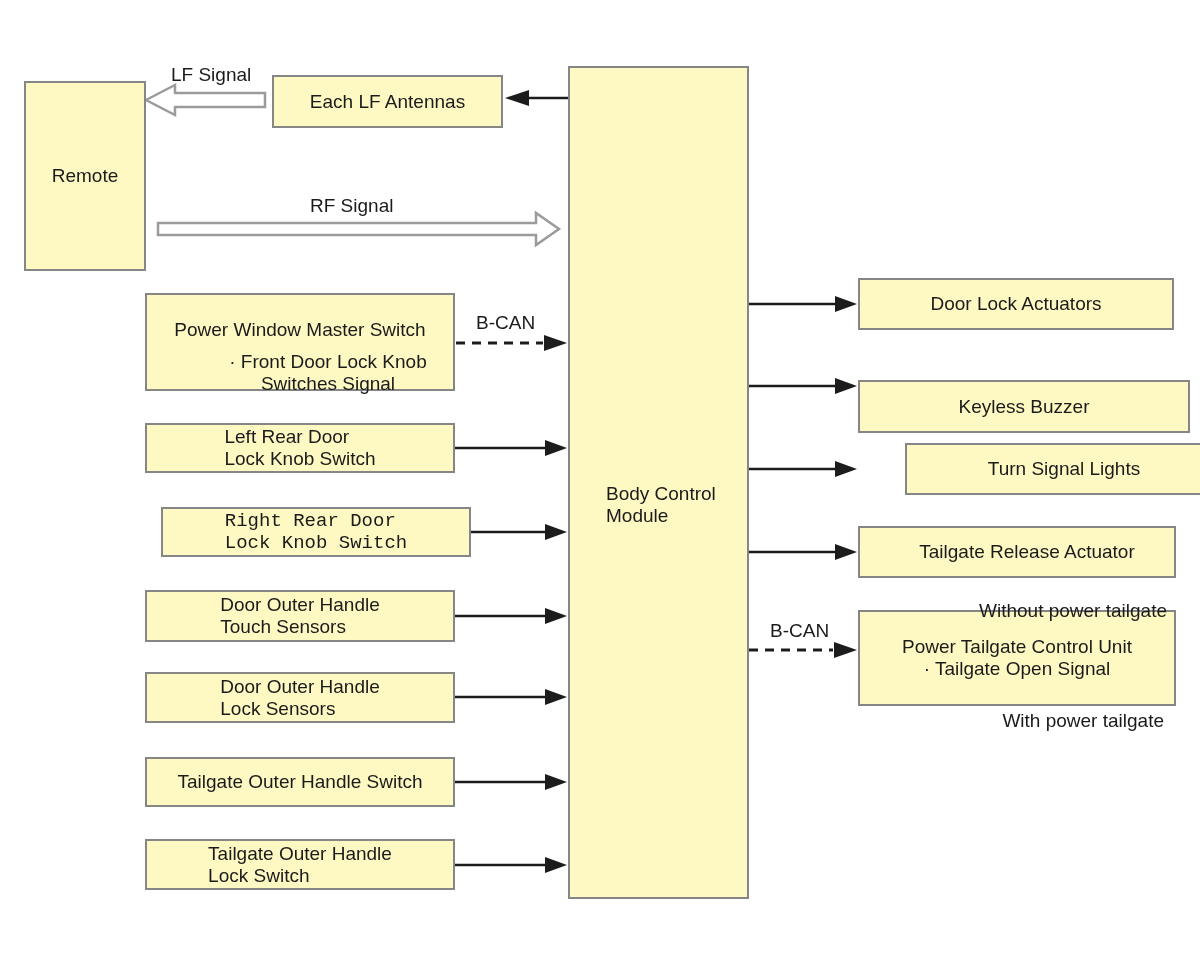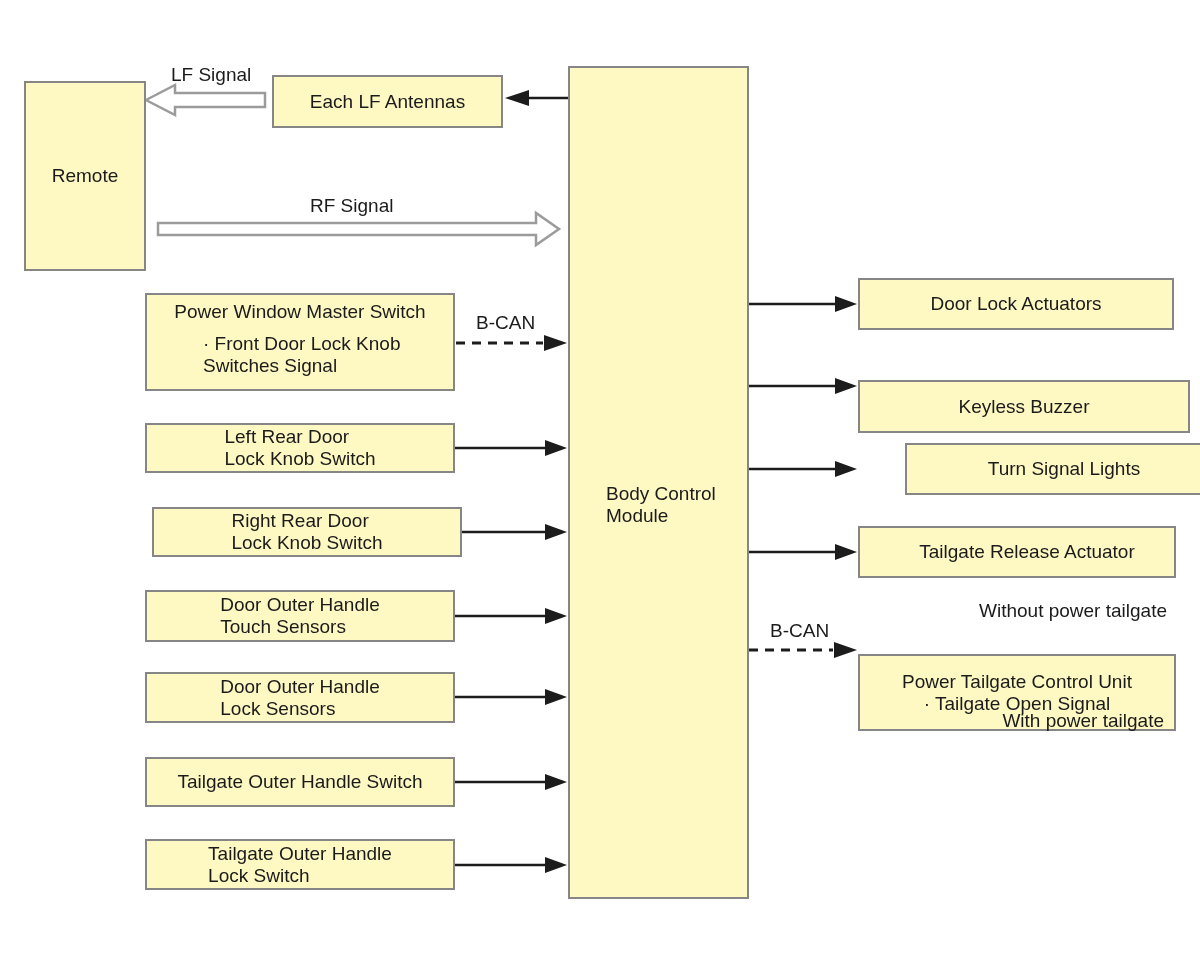--- a/index.html
+++ b/index.html
@@ -35,24 +35,24 @@
     line-height:22px;
     white-space:nowrap;
     text-align:right;
     margin-top:20px;
   }
   
   .pwms{
     flex-direction:column;
     align-items:stretch;
     justify-content:flex-start;
-    padding-top:6px;
+    padding-top:24px;
   }
   .pwms .pwms-title{text-align:center;}
-  .pwms .pwms-sub{margin-top:10px;padding-left:50px;text-align:left;margin-left:6px;}
+  .pwms .pwms-sub{margin-top:10px;padding-left:50px;text-align:center;margin-left:6px;}
   
   .bcm-text{
     position:absolute;
     left:36px;top:415px;
     text-align:left;
     line-height:22px;
   }
 </style>
 </head>
 <body>
@@ -150,21 +150,21 @@
     </div>
   </div>
 
   <div class="box" style="left:145px;top:423px;width:310px;height:50px;">
     <div class="lines">
       <div>Left Rear Door</div>
       <div>Lock Knob Switch</div>
     </div>
   </div>
 
-  <div class="box" style="left:152px;top:507px;width:310px;height:50px;">
+  <div class="box" style="left:161px;top:507px;width:310px;height:50px;font-family:Liberation Mono, monospace;">
     <div class="lines">
       <div>Right Rear Door</div>
       <div>Lock Knob Switch</div>
     </div>
   </div>
 
   <div class="box" style="left:145px;top:590px;width:310px;height:52px;">
     <div class="lines">
       <div>Door Outer Handle</div>
       <div>Touch Sensors</div>
@@ -198,21 +198,21 @@
   </div>
 
   <div class="box" style="left:858px;top:443px;width:318px;height:52px;margin-left:47px;">
     <span>Turn Signal Lights</span>
   </div>
 
   <div class="box" style="left:858px;top:526px;width:318px;height:52px;padding-left:20px;">
     <span>Tailgate Release Actuator</span>
   </div>
 
-  <div class="box" style="left:858px;top:610px;width:318px;height:77px;margin-top:44px;">
+  <div class="box" style="left:858px;top:610px;width:318px;height:96px;">
     <div class="center-lines">
       <div>Power Tailgate Control Unit</div>
       <div>· Tailgate Open Signal</div>
     </div>
   </div>
 
   <div class="label" style="left:171px;top:64px;">LF Signal</div>
 
   <div class="label" style="left:310px;top:195px;">RF Signal</div>
 

